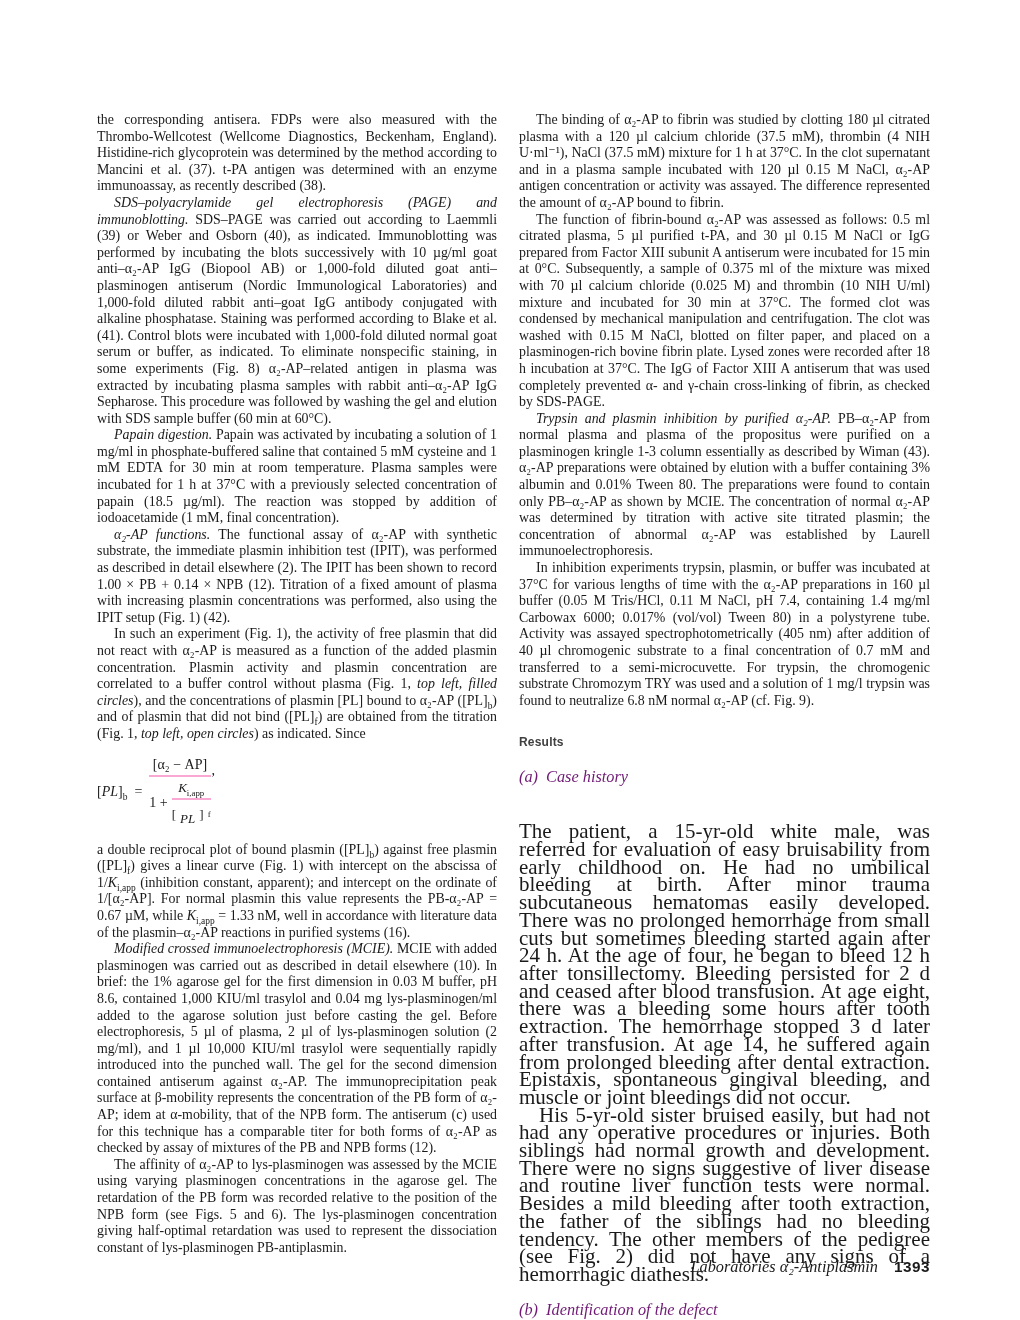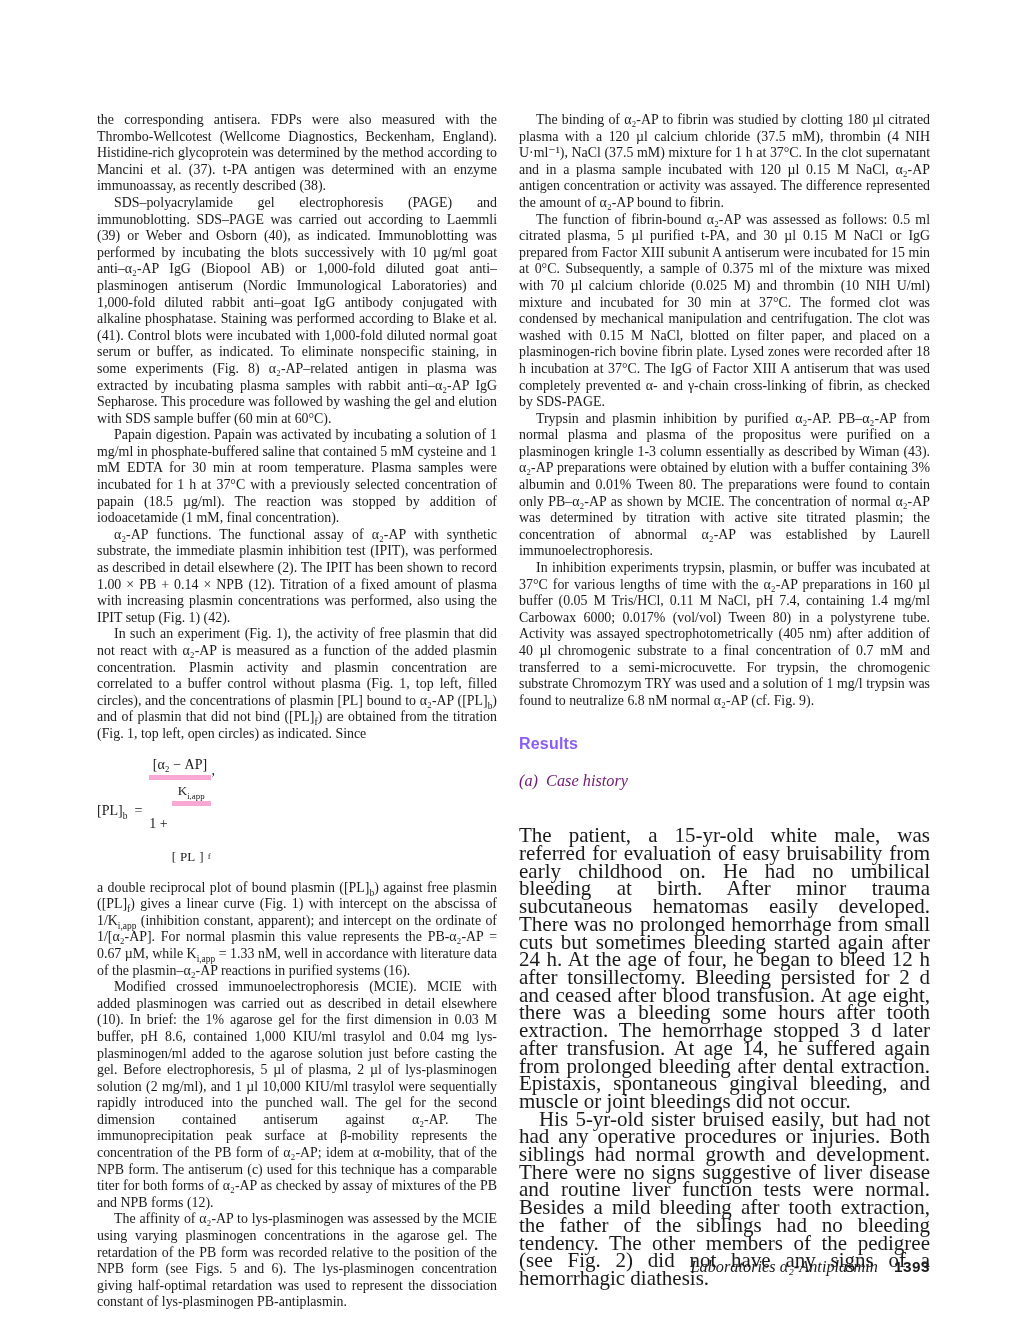--- a/index.html
+++ b/index.html
@@ -13,45 +13,45 @@
   }
   .page{position:absolute;left:0;top:0;width:844px;height:1320px;background:#ffffff;}
   .col{position:absolute;top:112px;}
   .col-left{left:97px;width:400px;}
   .col-right{left:519px;width:411px;}
   .methods{font-size:13.9px;line-height:16.6px;}
   .results-body{font-size:21px;line-height:17.7px;margin-top:36px;}
   p.par{margin:0;text-align:justify;}
   .methods p.indent{text-indent:17px;}
   .results-body p.indent{text-indent:20px;}
-  .it{}
+  .it{font-style:italic;margin-top:8px;}
   sub{font-size:68%;line-height:0;}
 
   h2.results-heading{
     font-family:"Liberation Sans","DejaVu Sans",sans-serif;
-    font-size:16px;font-weight:bold;letter-spacing:.2px;
-    margin:26px 0 18px 0;color:#8b5cf6;
+    font-size:12px;font-weight:bold;letter-spacing:.2px;
+    margin:26px 0 18px 0;color:#404040;
   }
   h3.section-heading{
     font-size:16.3px;font-weight:normal;font-style:italic;
     margin:0 0 7px 0;color:#701a75;
   }
   .sect-b{margin-top:16px;}
 
   
   .formula{
     display:flex;align-items:center;
     margin:13px 0 15px 0;
     font-size:14px;line-height:17px;
   }
   .f-eq{margin:0 7px;}
   .frac{display:inline-grid;justify-items:center;vertical-align:middle;}
-  .frac .top{border-bottom:5px solid #f9a8d4;padding:0 3px 2px 3px;justify-self:stretch;text-align:center;}
+  .frac .top{border-bottom:2px solid #f9a8d4;padding:0 3px 2px 3px;justify-self:stretch;text-align:center;}
   .frac .bot{padding-top:2px;display:flex;align-items:center;justify-content:center;gap:4px;}
-  .frac.inner{font-size:13px;gap:40px;}
+  .frac.inner{font-size:13px;}
   .f-comma{align-self:flex-start;margin-top:6px;margin-left:1px;}
 
   .footer{
     position:absolute;left:519px;top:1257px;width:411px;
     text-align:right;font-size:16.3px;white-space:nowrap;
   }
   .ft-title{font-style:italic;}
   .ft-page{
     font-family:"Liberation Sans","DejaVu Sans",sans-serif;
     font-weight:bold;font-size:15.3px;margin-left:16px;letter-spacing:.5px;
@@ -106,20 +106,21 @@
 
     <div class="sect-a">
       <h3 class="section-heading">(a) Case history</h3>
       <div class="results-body">
           <p class="par flush">The patient, a 15-yr-old white male, was referred for evaluation of easy bruisability from early childhood on. He had no umbilical bleeding at birth. After minor trauma subcutaneous hematomas easily developed. There was no prolonged hemorrhage from small cuts but sometimes bleeding started again after 24 h. At the age of four, he began to bleed 12 h after tonsillectomy. Bleeding persisted for 2 d and ceased after blood transfusion. At age eight, there was a bleeding some hours after tooth extraction. The hemorrhage stopped 3 d later after transfusion. At age 14, he suffered again from prolonged bleeding after dental extraction. Epistaxis, spontaneous gingival bleeding, and muscle or joint bleedings did not occur.</p>
           <p class="par indent">His 5-yr-old sister bruised easily, but had not had any operative procedures or injuries. Both siblings had normal growth and development. There were no signs suggestive of liver disease and routine liver function tests were normal. Besides a mild bleeding after tooth extraction, the father of the siblings had no bleeding tendency. The other members of the pedigree (see Fig. 2) did not have any signs of a hemorrhagic diathesis.</p>
         </div>
     </div>
 
     <div class="sect-b">
+      <h3 class="section-heading">(b) Identification of the defect</h3>
       <div class="results-body">
           <p class="par flush">Assessment of coagulation and platelet functions of the propositus in general tests showed no defects in either system (Table I). Factor concentrations were binding normal ranges for fibrinogen (clottable, Laurell), Factors II, V, VII, VIII:C, IX,</p>
         </div>
     </div>
   </div>
 
   <div class="footer">
     <span class="ft-title">Laboratories α₂-Antiplasmin</span><span class="ft-page">1393</span>
   </div>
 

